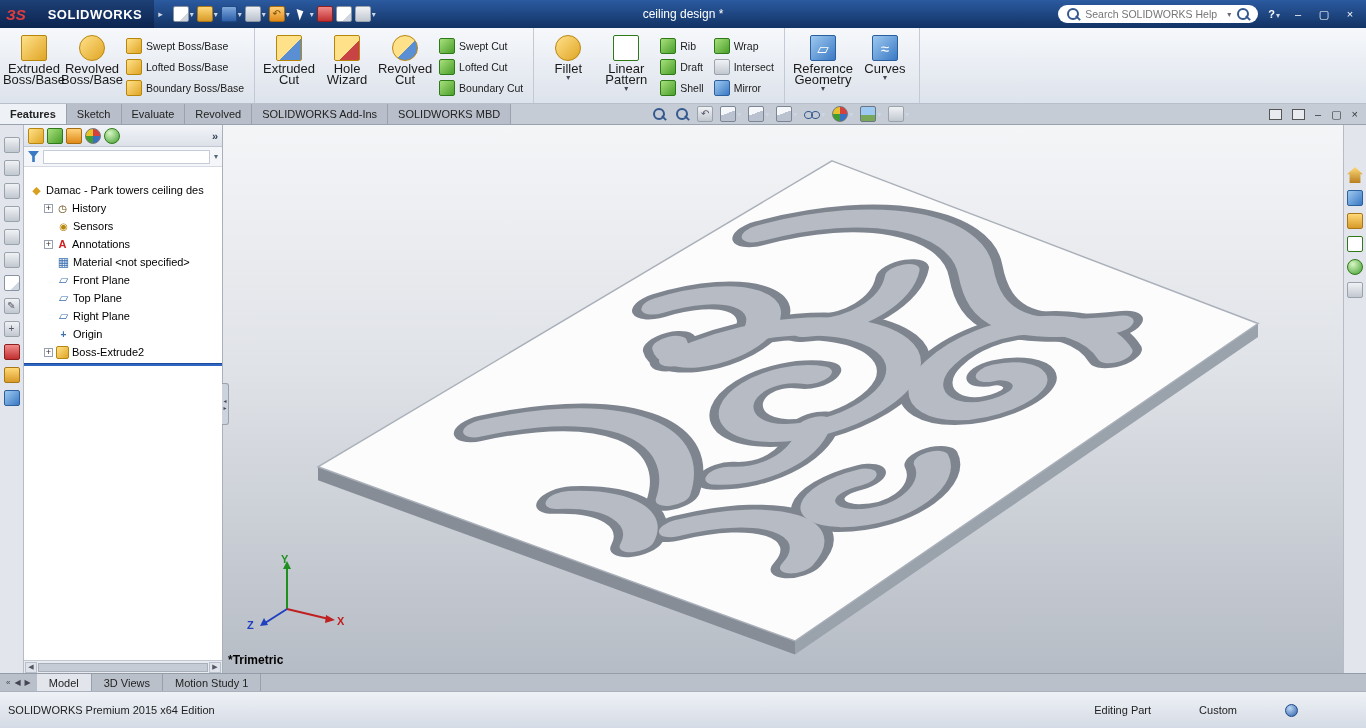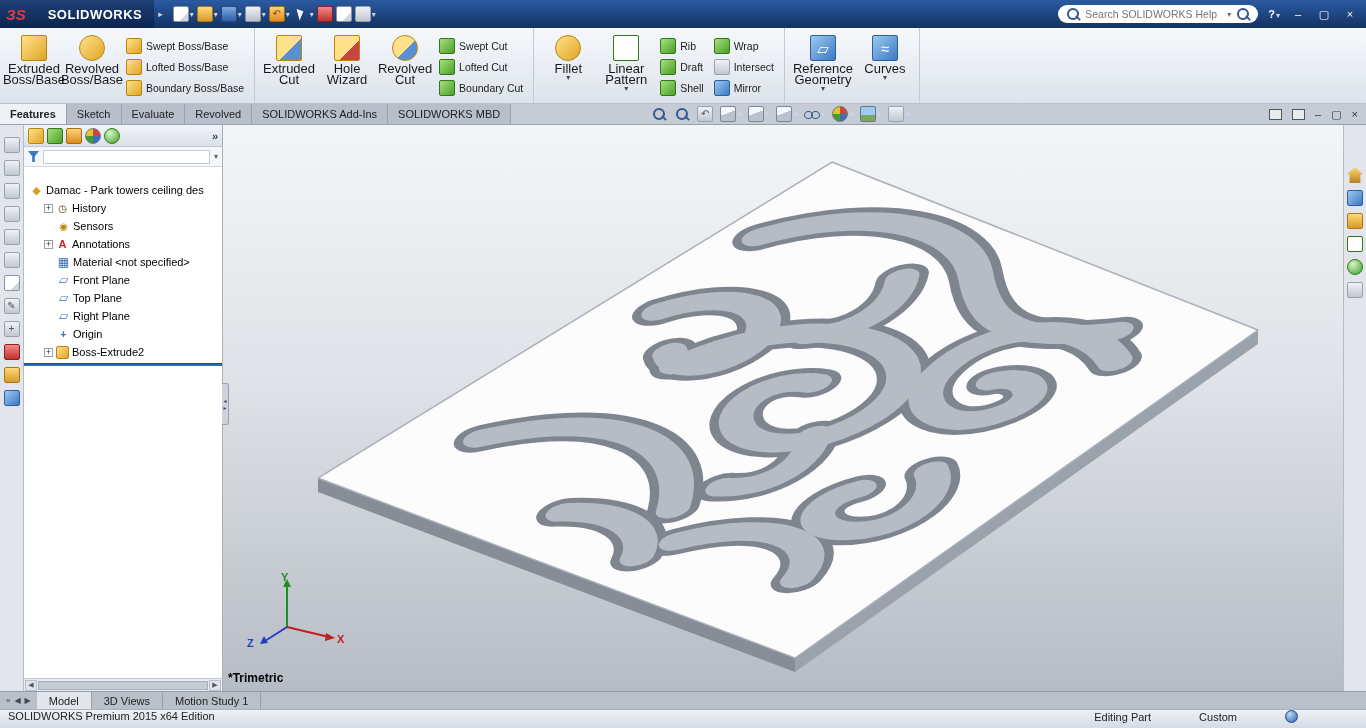--- a/index.html
+++ b/index.html
@@ -110,21 +110,21 @@
   .orientation{position:absolute;left:5px;bottom:6px;font-weight:bold;font-size:12px;color:#000}
   .triad{position:absolute;left:22px;bottom:42px}
 
   .task-pane{width:23px;background:#e2e6ec;border-left:1px solid #b6bcc6;display:flex;flex-direction:column;align-items:center;padding-top:42px;gap:7px;flex:0 0 auto}
 
   
   .bottom-tabs{height:18px;background:#b9c0ca;border-top:1px solid #949ca8;display:flex;align-items:stretch;flex:0 0 auto}
   .bnav{display:flex;align-items:center;gap:4px;padding:0 6px;color:#445;font-size:8px}
   .btab{display:flex;align-items:center;padding:0 12px;border-right:1px solid #98a0ac;color:#222}
   .btab.active{background:#e2e6ec;font-weight:normal}
-  .statusbar{height:19px;background:linear-gradient(#eef1f6,#d5dbe5);border-top:1px solid #aab1bc;display:flex;align-items:flex-start;padding:0 8px;color:#222;flex:0 0 auto}
+  .statusbar{height:37px;background:linear-gradient(#eef1f6,#d5dbe5);border-top:1px solid #aab1bc;display:flex;align-items:center;padding:0 8px;color:#222;flex:0 0 auto}
   .sb-right{margin-left:auto;display:flex;align-items:center;gap:48px;padding-right:60px}
   .sb-ic{width:13px;height:13px;border-radius:50%;background:radial-gradient(circle at 35% 30%,#bcd8f5,#2d5fa8);border:1px solid #1f4a86}
 </style>
 </head>
 <body>
 
 <div class="app">
 
   <div class="titlebar">
     <div class="logo">
@@ -154,20 +154,21 @@
       <span class="qbtn">
           <span class="ic s redic"></span>
         </span>
       <span class="qbtn">
           <span class="ic s page"></span>
         </span>
       <span class="qbtn dd">
           <span class="ic s grayic"></span>
         </span>
     </div>
+    <span class="doc-title">ceiling design *</span>
     <div class="search-box">
       <span class="ic s mag"></span>
       <input placeholder="Search SOLIDWORKS Help" style="">
       <span class="sdd">▾</span>
       <span class="ic s mag"></span>
     </div>
     <span class="helpbtn dd">?</span>
     <div class="winbtns">
       <span class="wbtn">–</span>
       <span class="wbtn">▢</span>

